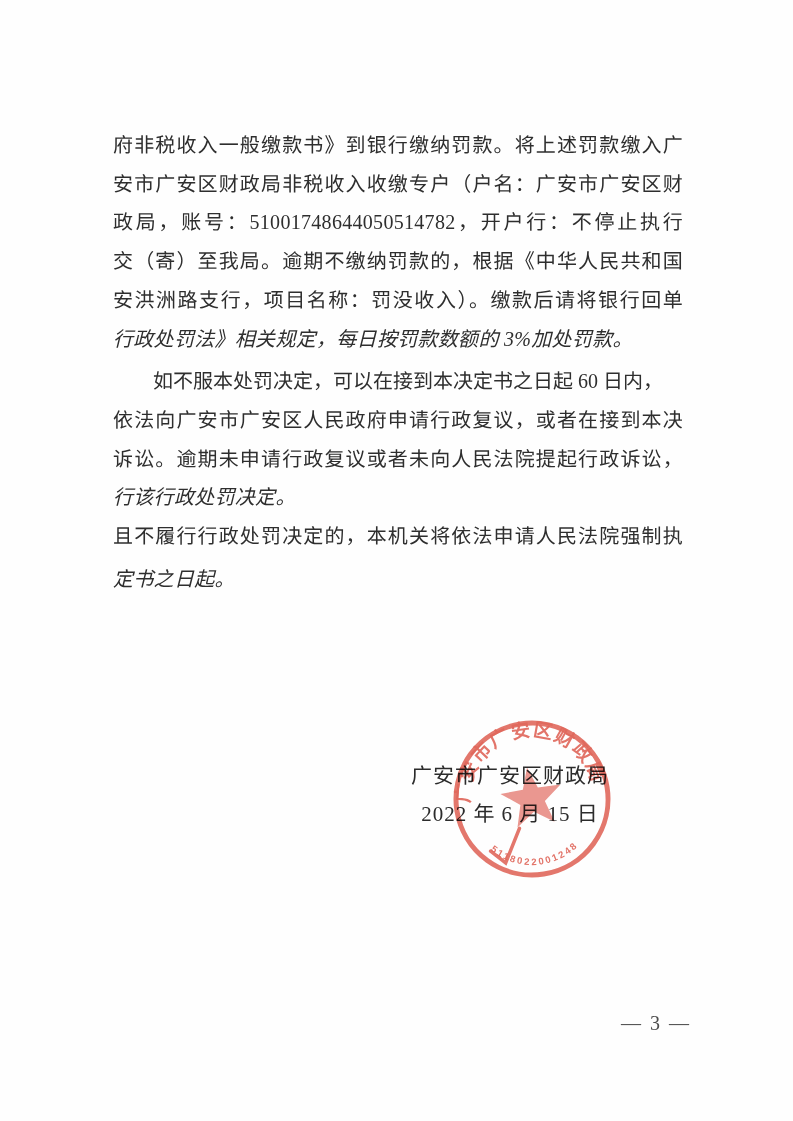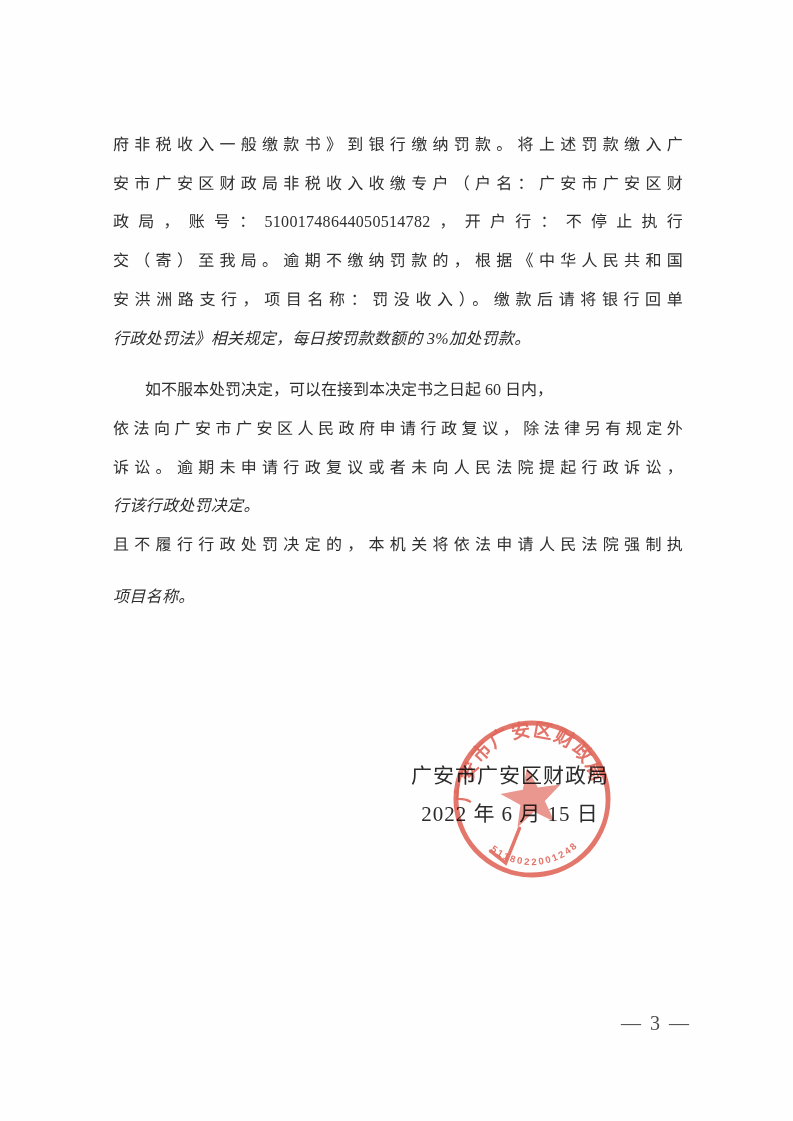--- a/index.html
+++ b/index.html
@@ -15,26 +15,26 @@
     overflow: hidden;
     font-family: "Liberation Serif", "DejaVu Serif", serif;
     color: #2e2e2e;
   }
   
   .doc-body {
     position: absolute;
     left: 113px;
     top: 126px;
     width: 570px;
-    font-size: 16px;
+    font-size: 20px;
     line-height: 38.7px;
     letter-spacing: 0.3px;
   }
   .paragraph { margin: 0; }
-  .paragraph + .paragraph { margin-top: 13px; }
+  .paragraph + .paragraph { margin-top: 4px; }
   .text-line {
     text-align: justify;
     text-align-last: justify;
     white-space: nowrap;
   }
   .text-line.last {
     text-align-last: left;
     font-style: italic;
   }
   .text-line.indent {
@@ -95,28 +95,28 @@
       <div class="text-line">府非税收入一般缴款书》到银行缴纳罚款。将上述罚款缴入广</div>
       <div class="text-line">安市广安区财政局非税收入收缴专户（户名：广安市广安区财</div>
       <div class="text-line">政局，账号：51001748644050514782，开户行：不停止执行</div>
       <div class="text-line">交（寄）至我局。逾期不缴纳罚款的，根据《中华人民共和国</div>
       <div class="text-line">安洪洲路支行，项目名称：罚没收入）。缴款后请将银行回单</div>
       <div class="text-line last">行政处罚法》相关规定，每日按罚款数额的 3%加处罚款。</div>
     </div>
 
     <div class="paragraph">
       <div class="text-line indent loose">如不服本处罚决定，可以在接到本决定书之日起 60 日内，</div>
-      <div class="text-line">依法向广安市广安区人民政府申请行政复议，除法律另有规定外</div>
+      <div class="text-line">依法向广安市广安区人民政府申请行政复议，或者在接到本决</div>
       <div class="text-line">诉讼。逾期未申请行政复议或者未向人民法院提起行政诉讼，</div>
       <div class="text-line last">行该行政处罚决定。</div>
       <div class="text-line">且不履行行政处罚决定的，本机关将依法申请人民法院强制执</div>
     </div>
 
     <div class="paragraph">
-      <div class="text-line last">项目名称。</div>
+      <div class="text-line last">定书之日起。</div>
     </div>
 
   </div>
 
   <div class="signature-block">
     <div>广安市广安区财政局</div>
     <div>2022 年 6 月 15 日</div>
   </div>
 
   <svg class="seal" viewBox="0 0 170 170" aria-hidden="true">

